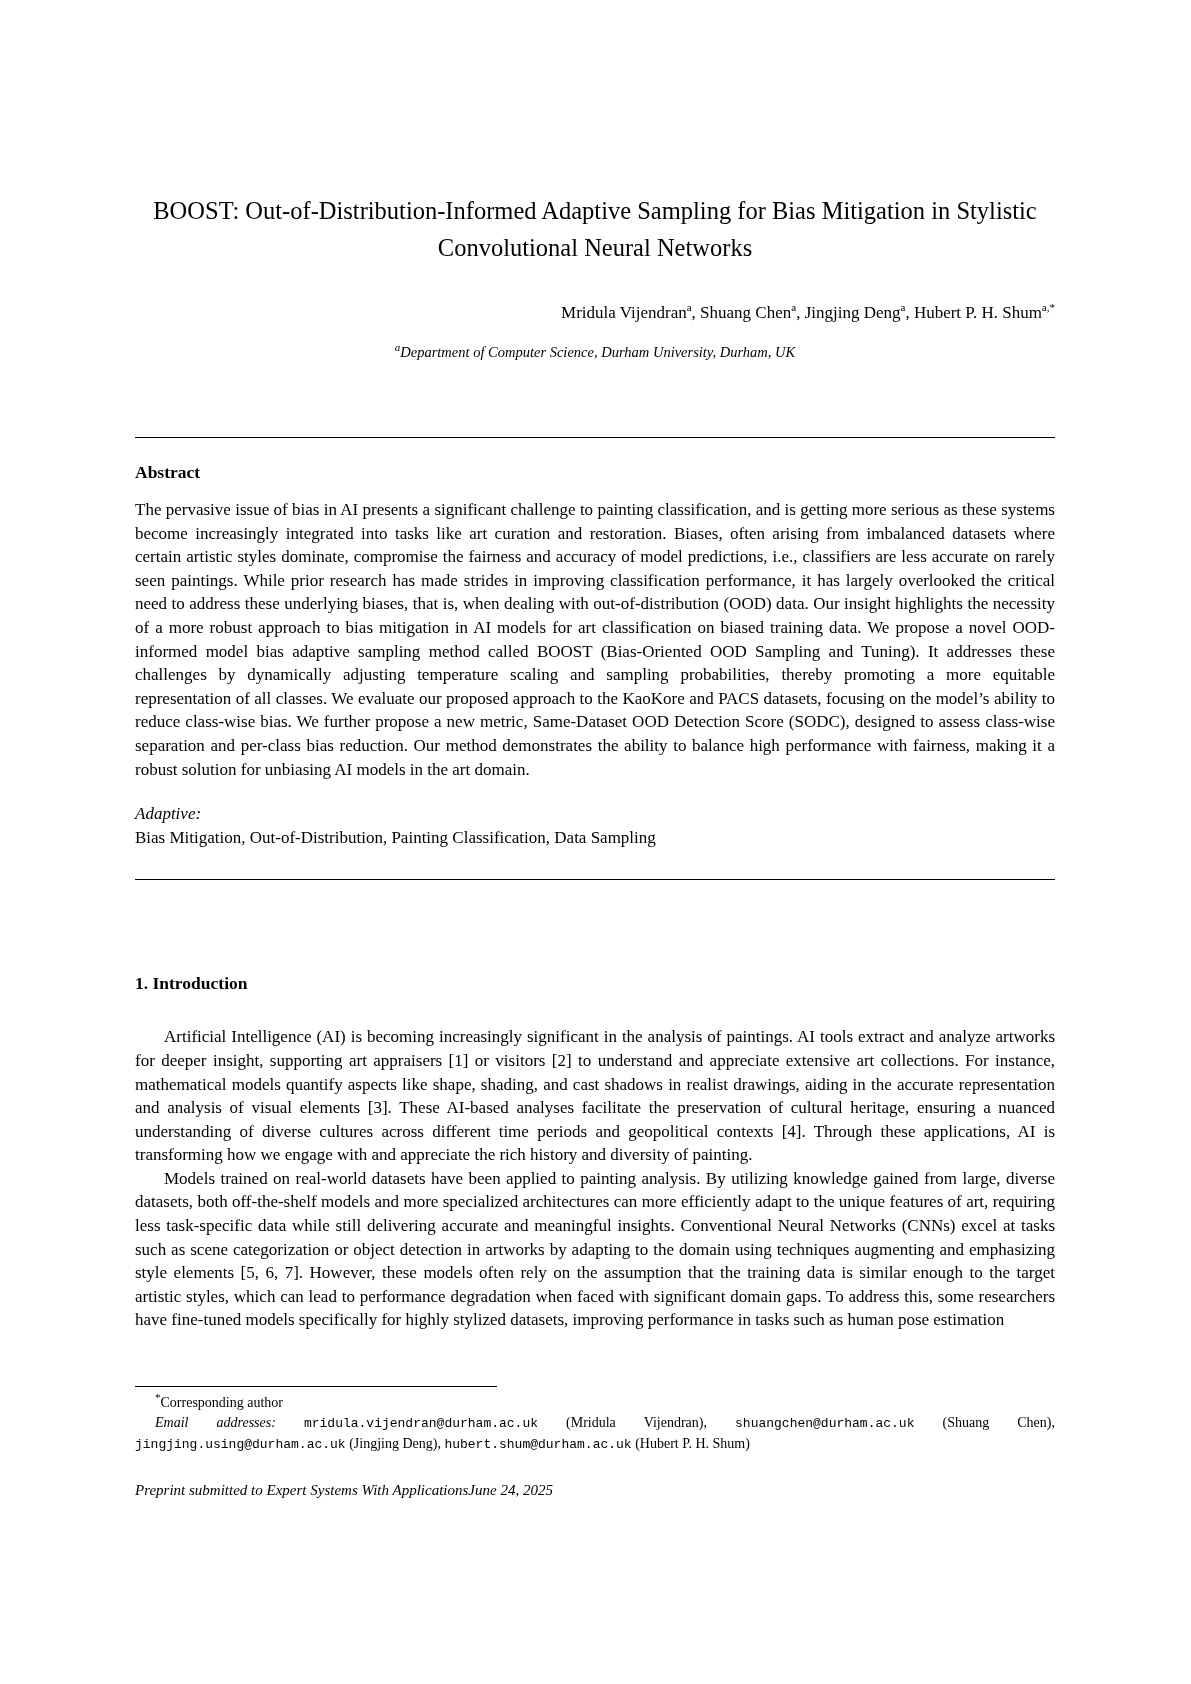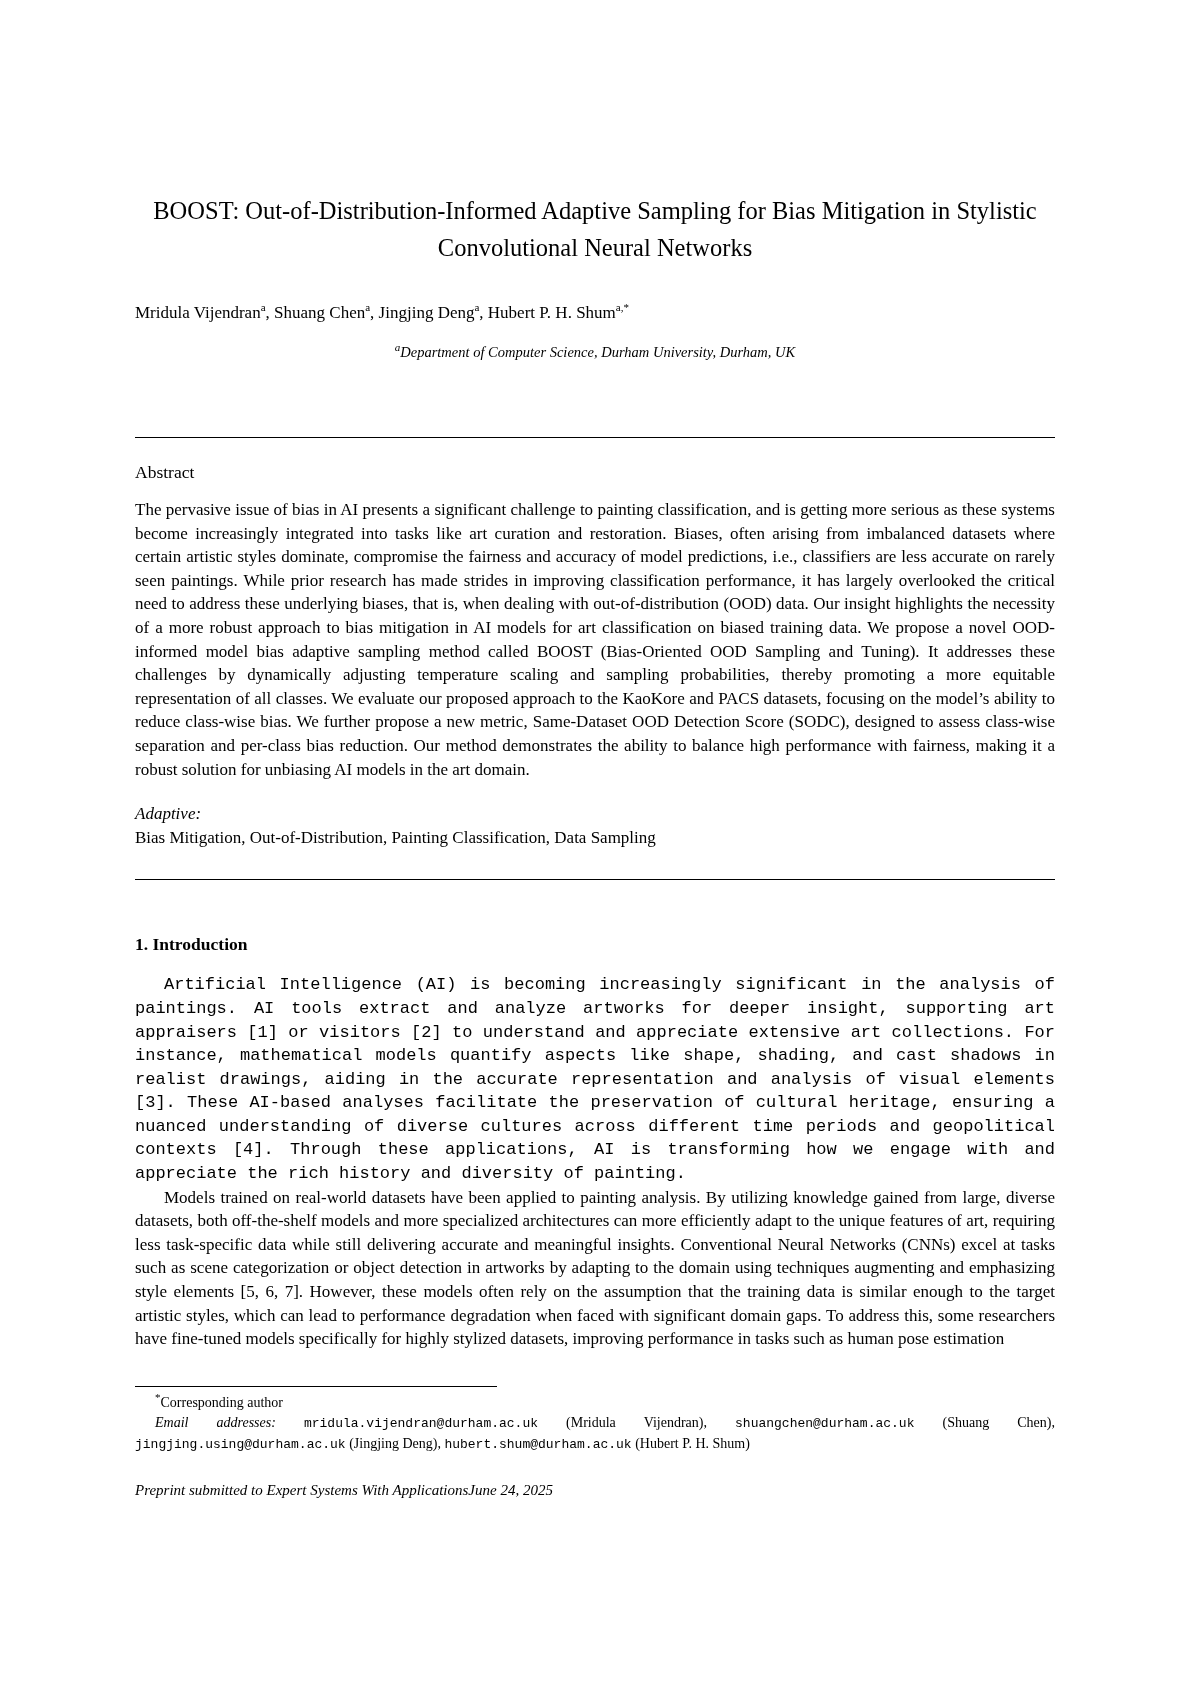--- a/index.html
+++ b/index.html
@@ -23,21 +23,21 @@
     margin: 0 auto;
     padding-top: 192px;
     max-width: 900px;
     text-align: center;
     font-size: 24.5px;
     line-height: 37px;
     font-weight: normal;
   }
   .authors {
     margin-top: 37px;
-    text-align: left;
+    text-align: right;
     font-size: 17px;
   }
   .authors sup, .affiliation sup, .fn-sup {
     font-size: 11px;
     vertical-align: super;
     line-height: 0;
   }
   .affiliation {
     margin-top: 21px;
     text-align: center;
@@ -47,21 +47,21 @@
   .rule {
     border: none;
     border-top: 1.5px solid #000000;
     margin: 0;
   }
   .rule-top { margin-top: 76px; }
   .rule-bottom { margin-top: 30px; }
   .abstract-head {
     margin: 24px 0 0 0;
     font-size: 17.5px;
-    font-weight: normal;
+    font-weight: bold;
   }
   .body-text {
     margin: 0;
     font-size: 17px;
     line-height: 23.6px;
     text-align: justify;
     hyphens: auto;
     -webkit-hyphens: auto;
   }
   .abstract-text { margin-top: 15px; }
@@ -70,26 +70,26 @@
     font-style: italic;
     font-size: 17px;
     line-height: 23.6px;
   }
   .keywords {
     margin: 0;
     font-size: 17px;
     line-height: 23.6px;
   }
   .section-head {
-    margin: 54px 0 0 0;
+    margin: 93px 0 0 0;
     font-size: 17.5px;
     font-weight: bold;
   }
   .indent { text-indent: 29px; }
-  .first-para { margin-top: 18px; font-family: Liberation Mono, monospace; }
+  .first-para { margin-top: 31px; }
   .footnote {
     position: absolute;
     left: 119px;
     right: 120px;
     top: 1386px;
     font-size: 14px;
     line-height: 20px;
   }
   .footnote-rule {
     border: none;

